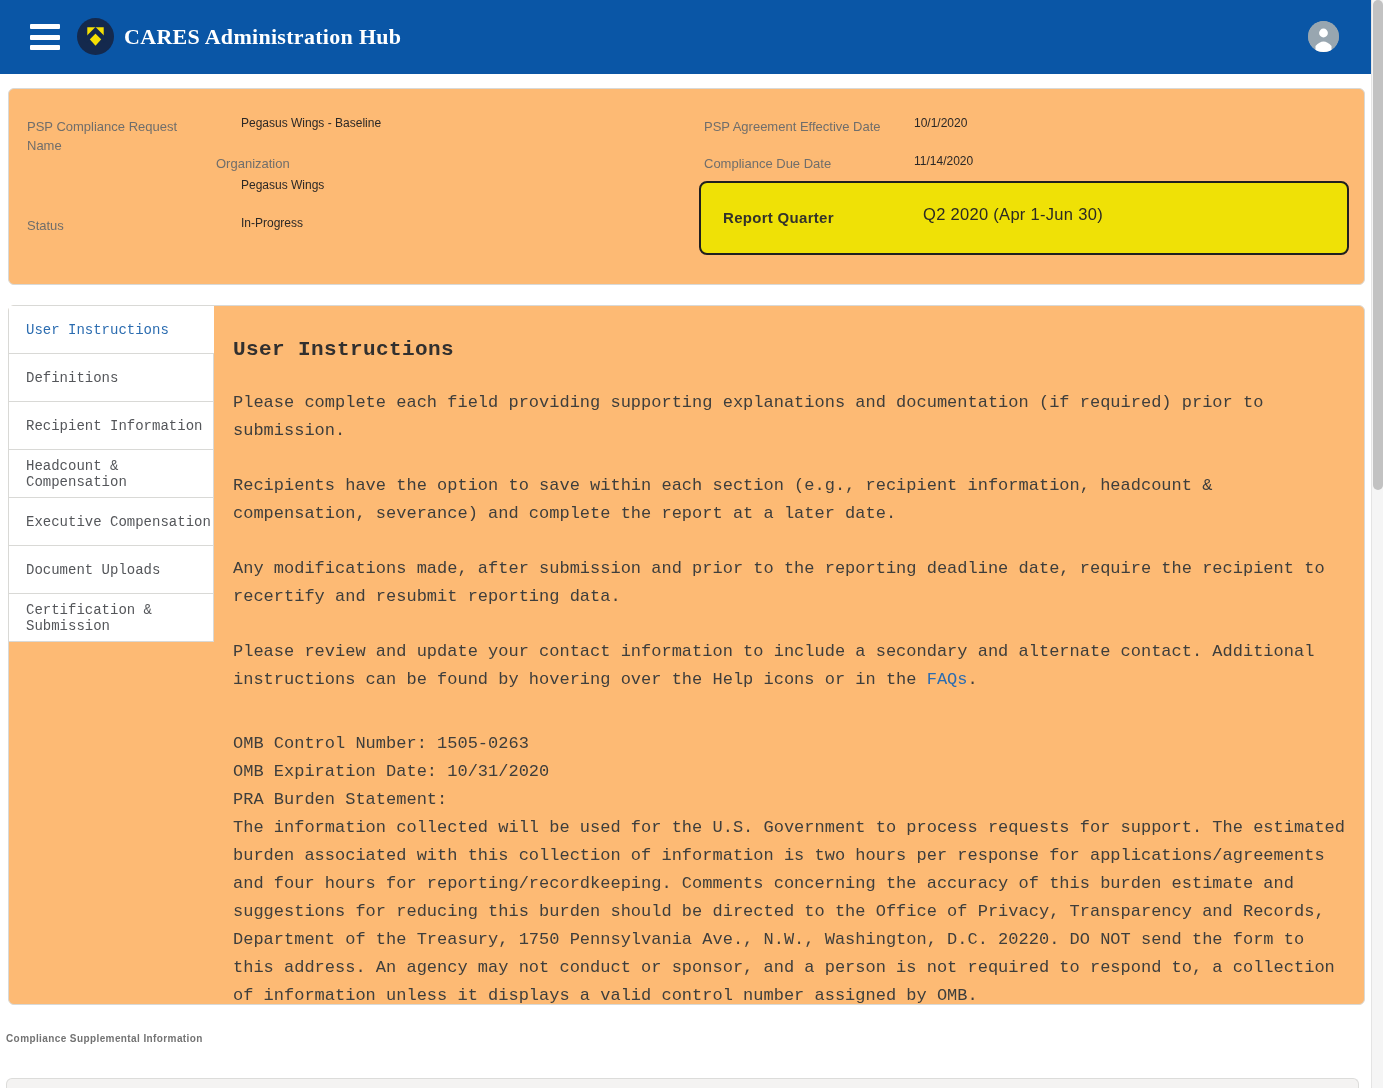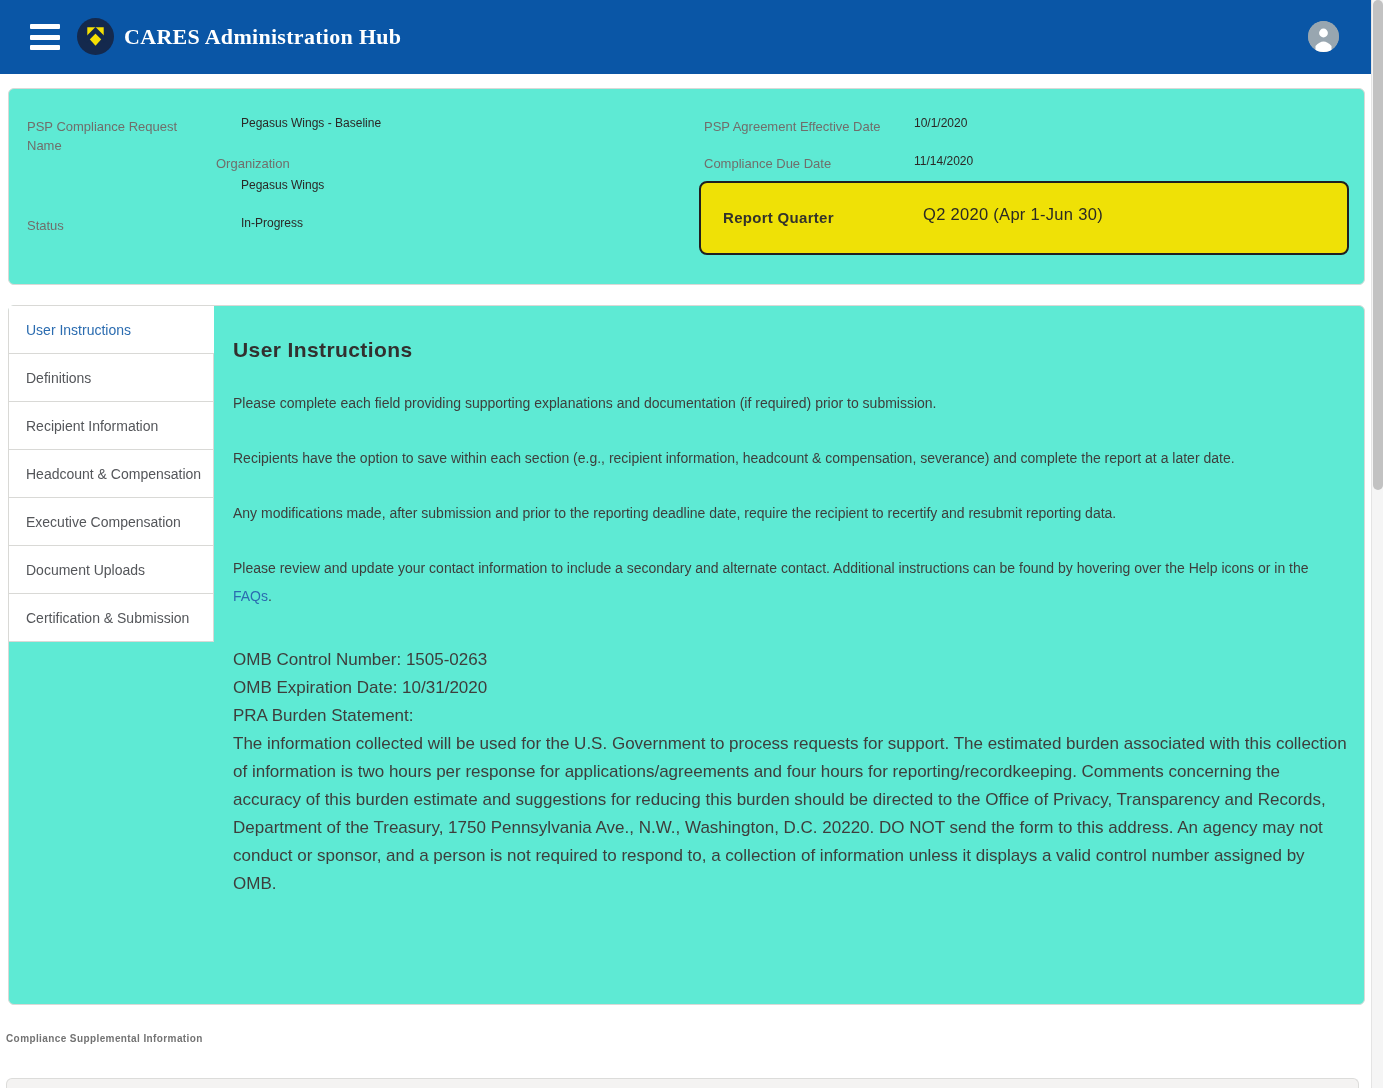--- a/index.html
+++ b/index.html
@@ -25,57 +25,57 @@
     position: absolute; left: 124px; top: 0; height: 74px;
     display: flex; align-items: center;
     color: #ffffff; font-family: "Liberation Serif", "DejaVu Serif", serif;
     font-size: 22px; font-weight: 600; letter-spacing: 0.3px;
   }
   .avatar-btn { position: absolute; left: 1308px; top: 21px; width: 31px; height: 31px;
     border-radius: 50%; background: #98a6b0; overflow: hidden; cursor: pointer; }
 
   
   .panel {
-    position: absolute; background: #5eead4;
+    position: absolute; background: #fdba74;
     border: 1px solid #d9d9d6; border-radius: 6px;
   }
   .record-panel { left: 8px; top: 88px; width: 1357px; height: 197px; }
   .field-label { position: absolute; color: #706e6b; font-size: 13px; line-height: 19px; }
   .field-value { position: absolute; color: #2b2826; font-size: 12px; line-height: 21px; }
 
   .quarter-box {
     position: absolute; left: 690px; top: 92px; width: 650px; height: 74px;
     background: #efe106; border: 2px solid #1f1f1f; border-radius: 8px;
   }
   .quarter-box .q-label {
     position: absolute; left: 22px; top: 26px;
     color: #33322b; font-size: 15px; font-weight: 700; letter-spacing: 0.3px;
   }
   .quarter-box .q-value {
     position: absolute; left: 222px; top: 22px;
     color: #2b2a24; font-size: 16.5px; letter-spacing: 0.3px;
   }
 
   
-  .main-panel { left: 8px; top: 305px; width: 1357px; height: 700px; }
+  .main-panel { left: 8px; top: 305px; width: 1357px; height: 700px; font-family: Liberation Mono, monospace; }
   .tab-col { position: absolute; left: 0; top: 0; width: 205px; }
   .tab-item {
     height: 48px; display: flex; align-items: center;
     padding-left: 17px; font-size: 14px; color: #54565a;
     border-bottom: 1px solid #d9d9d6; border-right: 1px solid #d9d9d6;
     background: #ffffff; cursor: pointer;
   }
   .tab-item.active { color: #2b6cb0; border-right: none; }
 
   .content-col { position: absolute; left: 224px; top: 0; width: 1118px; padding-top: 30px; }
   .content-heading {
     font-size: 21px; font-weight: 600; color: #32302f; letter-spacing: 0.4px;
     line-height: 28px;
   }
-  .body-p { font-size: 14px; color: #3e3e3c; line-height: 28px; margin-top: 27px; }
+  .body-p { font-size: 17px; color: #3e3e3c; line-height: 28px; margin-top: 27px; }
   .body-p.first { margin-top: 25px; }
   .omb-block { margin-top: 36px; font-size: 17px; color: #3e3e3c; line-height: 28px; }
   a.inline-link { color: #2b6cb0; text-decoration: none; cursor: pointer; }
 
   
   .section-title {
     position: absolute; left: 6px; top: 1033px;
     font-size: 10px; font-weight: 600; color: #737373; letter-spacing: 0.4px;
   }
   .next-panel-header {

